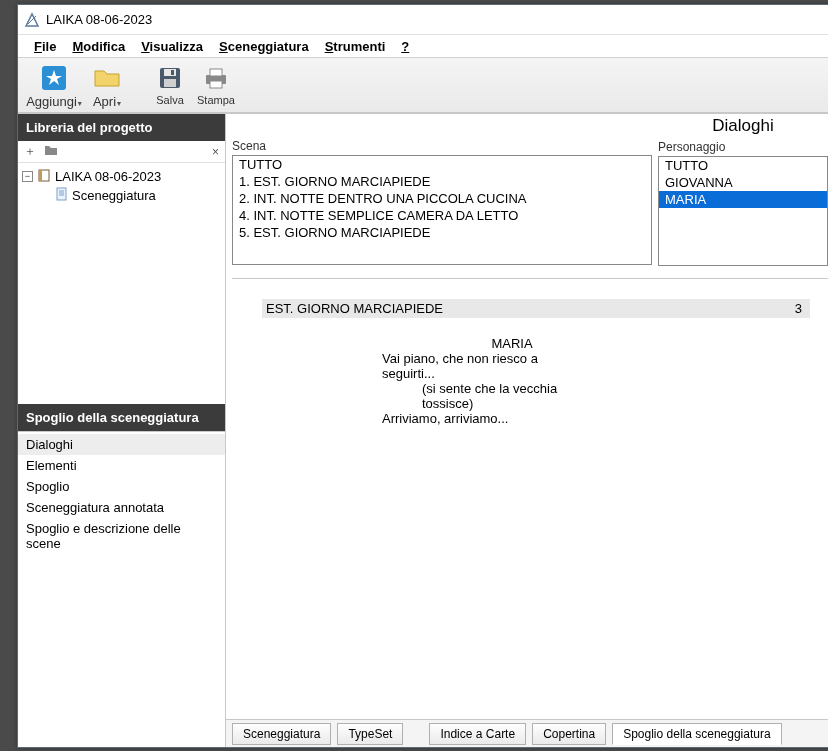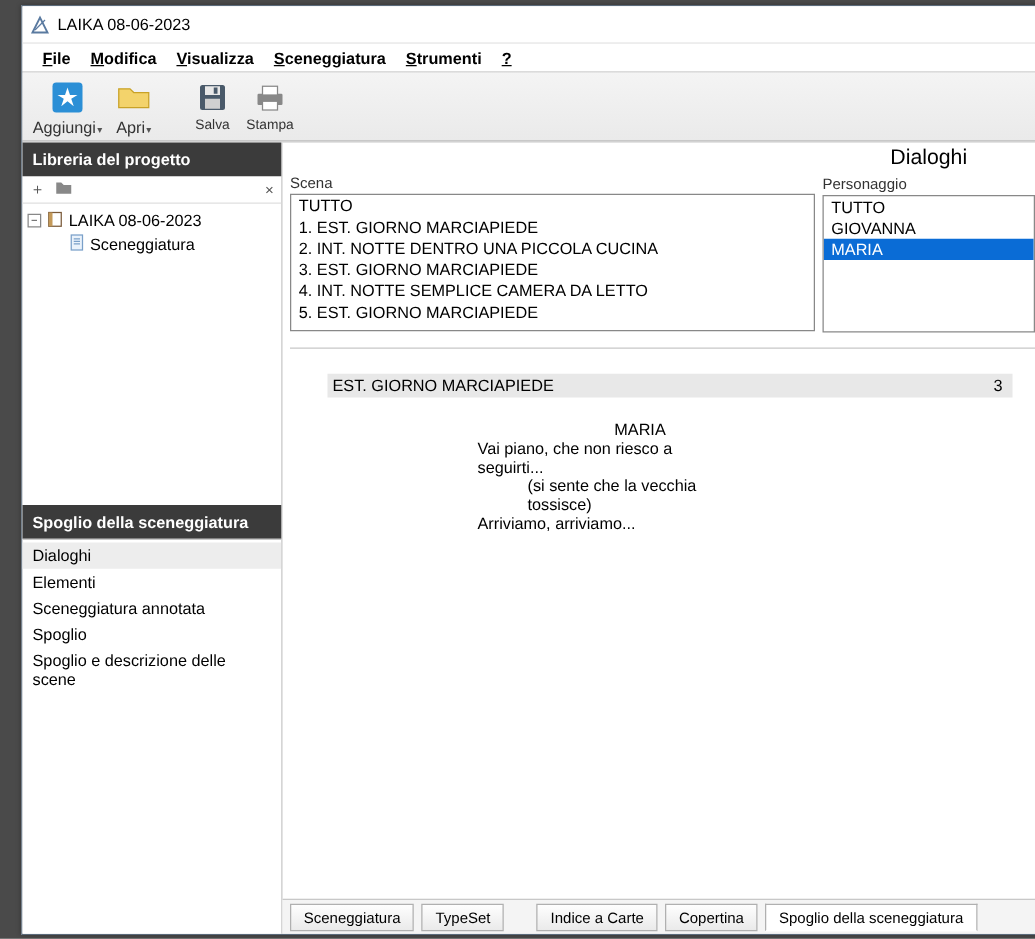--- a/index.html
+++ b/index.html
@@ -162,37 +162,36 @@
             </span>
             <span>Sceneggiatura</span>
           </div>
         </div>
       </div>
       <div class="left-lower">
         <div class="panel-header">Spoglio della sceneggiatura</div>
         <div class="spoglio-list">
           <div class="spoglio-item sel">Dialoghi</div>
           <div class="spoglio-item">Elementi</div>
+          <div class="spoglio-item">Spoglio</div>
           <div class="spoglio-item">Sceneggiatura annotata</div>
-          <div class="spoglio-item">Spoglio</div>
           <div class="spoglio-item">Spoglio e descrizione delle scene</div>
         </div>
       </div>
     </div>
 
     <div class="right-area">
       <div class="top-lists">
         <div class="list-col scena">
           <div style="height:23px"></div>
           <div class="list-label">Scena</div>
           <div class="listbox">
             <div class="list-row">TUTTO</div>
             <div class="list-row">1. EST. GIORNO MARCIAPIEDE</div>
             <div class="list-row">2. INT. NOTTE DENTRO UNA PICCOLA CUCINA</div>
-            <div class="list-row">3. EST. GIORNO MARCIAPIEDE</div>
             <div class="list-row">4. INT. NOTTE SEMPLICE CAMERA DA LETTO</div>
             <div class="list-row">5. EST. GIORNO MARCIAPIEDE</div>
           </div>
         </div>
         <div class="list-col pers">
           <div class="dialoghi-title">Dialoghi</div>
           <div class="list-label">Personaggio</div>
           <div class="listbox pers">
             <div class="list-row">TUTTO</div>
             <div class="list-row">GIOVANNA</div>

